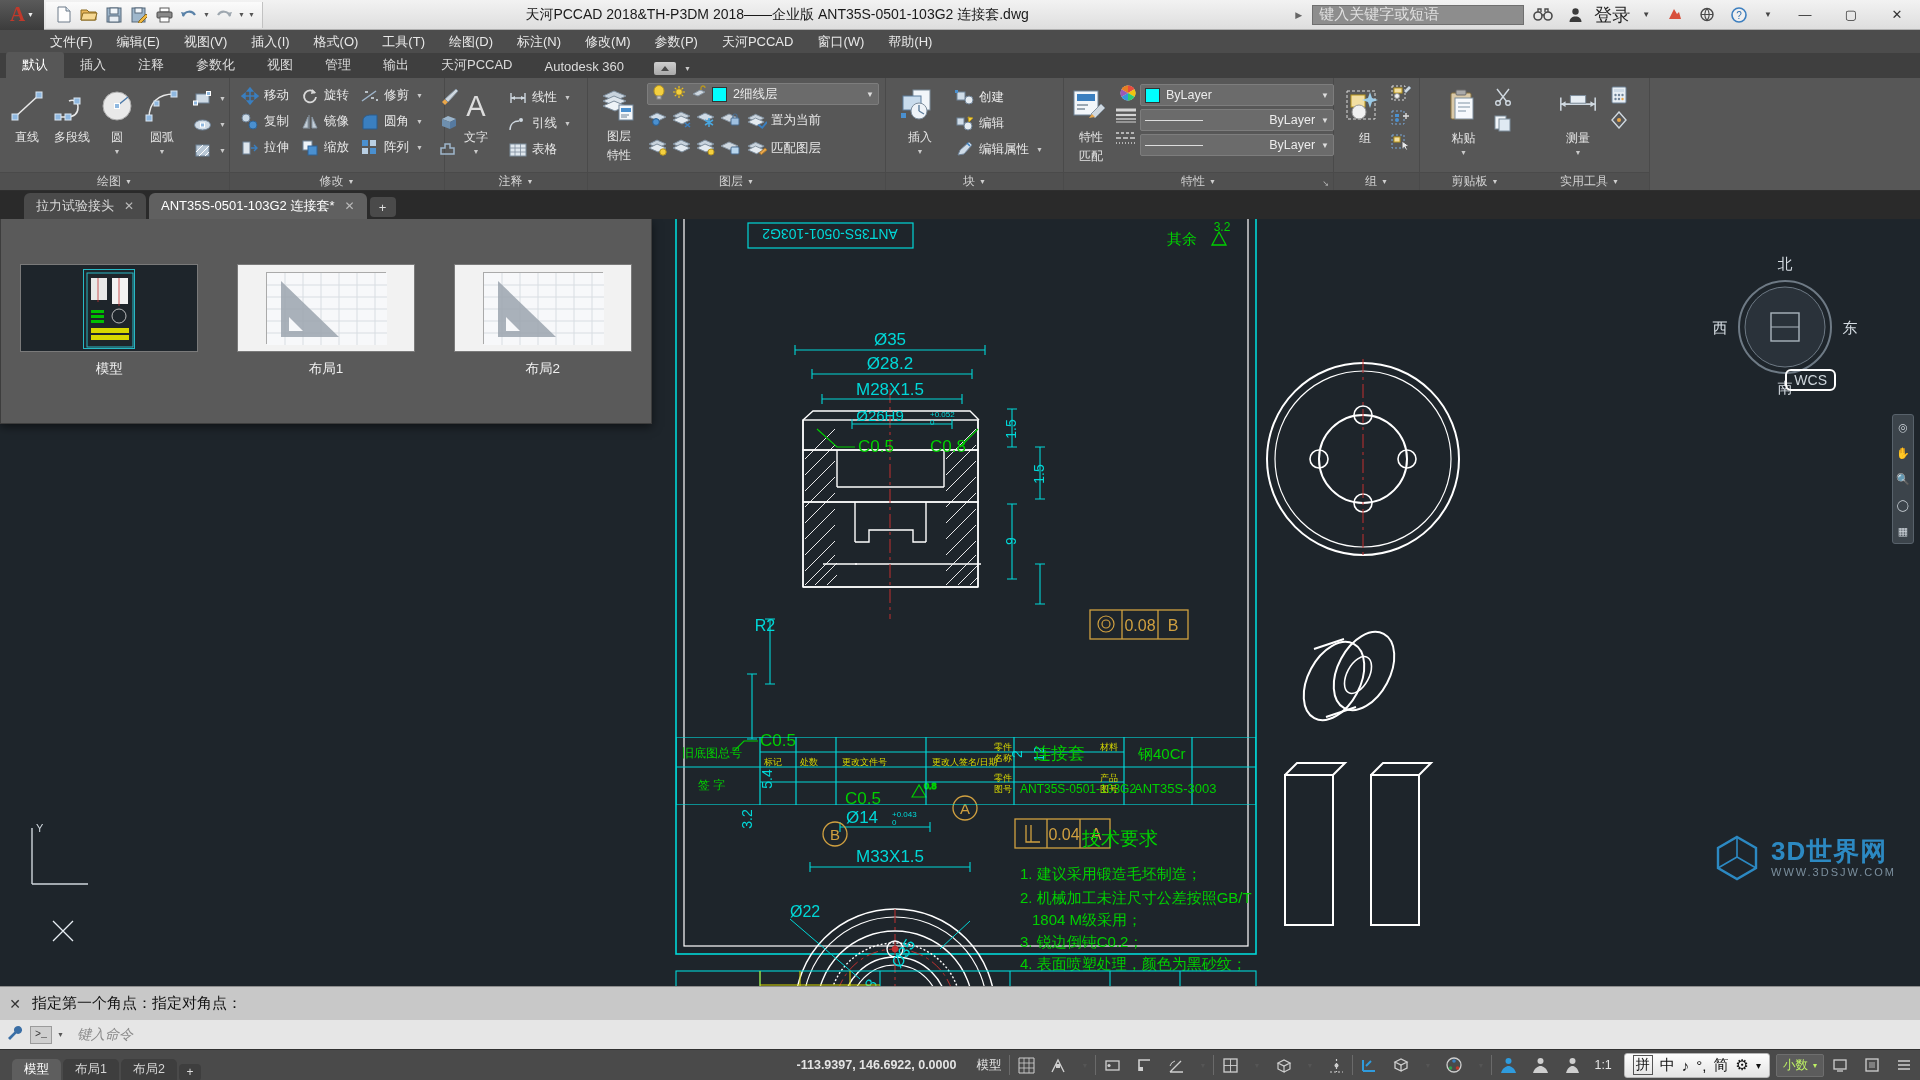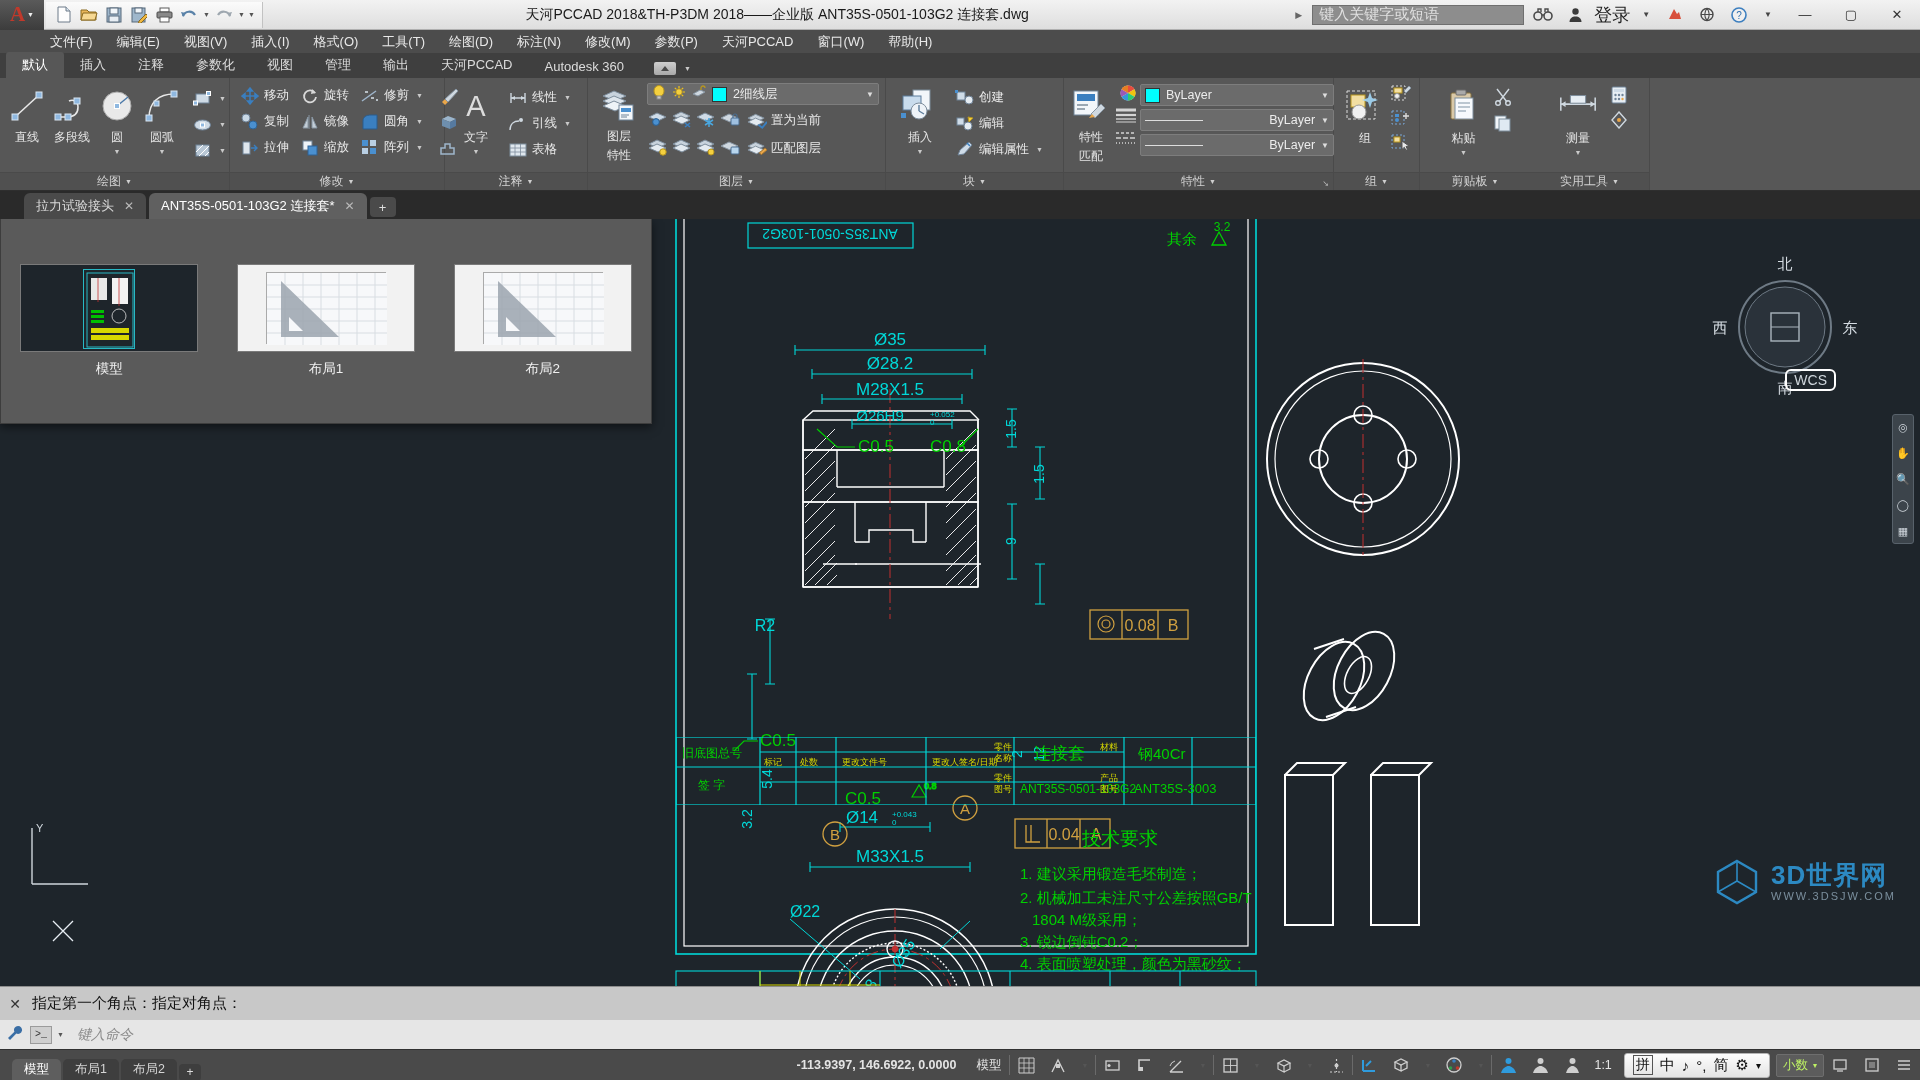--- a/index.html
+++ b/index.html
@@ -202,21 +202,21 @@
     background: linear-gradient(#fdfdfd,#e4e4e4); border:1px solid #b5b5b5; border-radius:3px; margin: 0 6px;
   }
   .ime-bar .g { font-size:15px; color:#111; }
   .ime-bar .boxed { border:1px solid #555; padding:0 2px; font-size:14px;}
   .sb-select {
     display:flex;align-items:center;gap:5px;background:#5c5c5c;border:1px solid #6e6e6e;border-radius:2px;
     padding: 2px 6px; font-size:12.5px; color:#bef264;
   }
   
   .watermark {
-    position:absolute; right:24px; bottom:80px; display:flex; align-items:center; gap:10px; opacity:.85;
+    position:absolute; right:24px; bottom:104px; display:flex; align-items:center; gap:10px; opacity:.85;
   }
   .wm-cube { width:48px;height:48px; }
   .wm-txt { display:flex; flex-direction:column; line-height:1;}
   .wm-main { font-size:26px; color:#2f9bdd; font-weight:bold; letter-spacing:1px;}
   .wm-sub { font-size:11px; color:#8aa0b0; letter-spacing:2px; margin-top:3px;}
   .drawing-wrap { position:absolute; left:0; top:0; width:1920px; height:767px;}
 </style>
 </head>
 <body>
 

